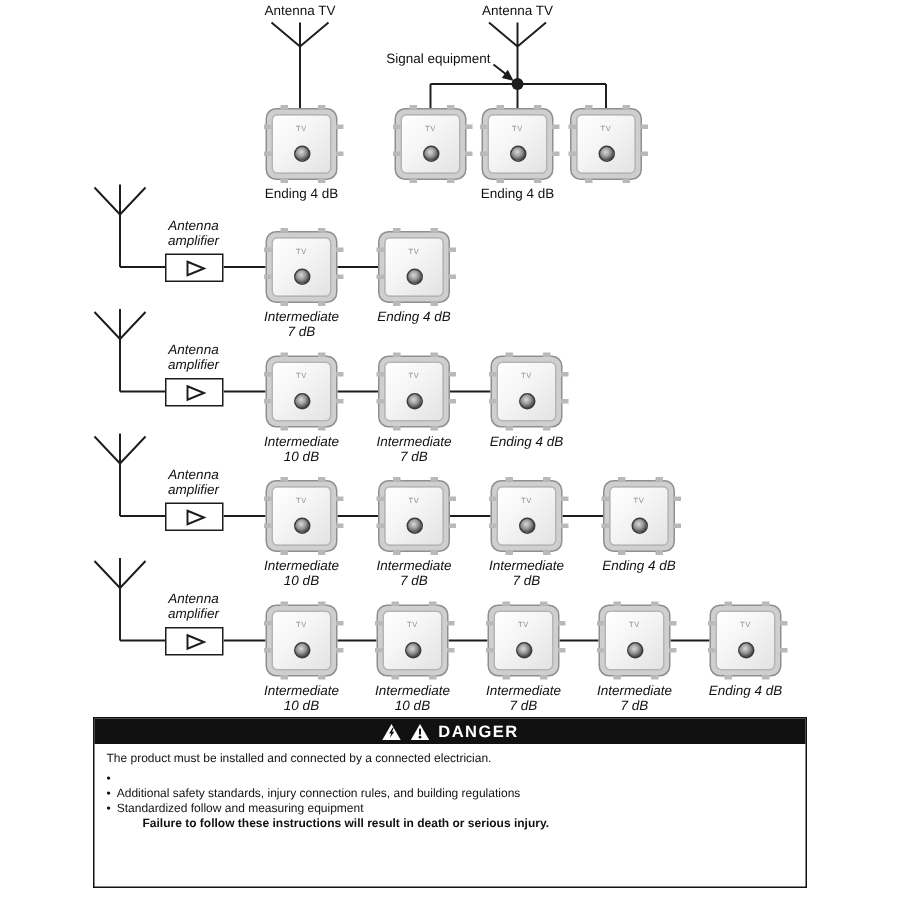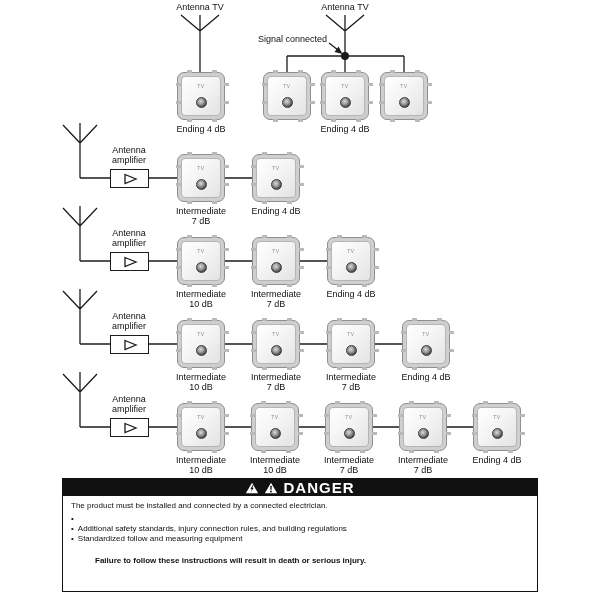--- a/index.html
+++ b/index.html
@@ -2,21 +2,21 @@
 <html><head>
 <meta charset="utf-8">
 <style>
   html,body{margin:0;padding:0;background:#fff;}
   #page{position:relative;width:600px;height:600px;background:#ffffff;overflow:hidden;
         font-family:"Liberation Sans","DejaVu Sans",sans-serif;color:#111;border-radius:10px;}
   #wires{position:absolute;left:0;top:0;width:600px;height:600px;}
 
   
   .lbl{position:absolute;font-size:9px;line-height:10px;text-align:center;color:#111;white-space:nowrap;}
-  .lbl span{display:block;}
+  .lbl span{display:block;font-style:italic;}
   .lbl-right{text-align:right;}
 
   
   .amp{position:absolute;width:39px;height:19px;background:#fff;border:1.3px solid #1c1c1c;
        box-sizing:border-box;display:flex;align-items:center;justify-content:center;}
 
   
   .socket{position:absolute;width:48px;height:48px;background:#cfcfcf;border:1px solid #8f8f8f;
           border-radius:7px;box-sizing:border-box;}
   .socket::before{content:"";position:absolute;left:3px;top:3px;right:3px;bottom:3px;border-radius:4px;
@@ -28,27 +28,27 @@
   .socket .tv{position:absolute;z-index:2;top:10px;left:0;right:0;text-align:center;
           font-size:5px;letter-spacing:.5px;color:#8d8d8d;}
   .socket .conn{position:absolute;z-index:2;left:50%;top:24px;width:11px;height:11px;margin-left:-5.5px;
           border-radius:50%;border:1px solid #3c3c3c;box-sizing:border-box;
           background:radial-gradient(circle at 42% 38%,#d9d9d9 0%,#9b9b9b 38%,#4a4a4a 72%);}
 
   
   .danger{position:absolute;left:62px;top:478px;width:476px;height:114px;background:#fff;
           border:1.5px solid #111;box-sizing:border-box;}
   .danger-bar{height:17px;background:#111;color:#fff;display:flex;align-items:center;justify-content:center;
-          gap:5px;font-weight:bold;font-size:15px;letter-spacing:1px;}
+          gap:5px;font-weight:bold;font-size:11px;letter-spacing:1px;}
   .danger-bar svg{display:block;}
   .danger-body{padding:5px 8px 0 8px;font-size:8px;line-height:10px;}
   .d-title{font-weight:bold;font-size:9px;margin-bottom:4px;}
   .d-bullets{margin-top:3px;}
   .bullet{display:flex;gap:4px;}
-  .d-footer{font-weight:bold;margin-top:12px;padding-left:24px;}
+  .d-footer{font-weight:bold;margin-top:0;padding-left:24px;}
 </style>
 </head>
 <body>
 
 <div id="page">
 
   <svg id="wires" viewBox="0 0 600 600">
     <g stroke="#1c1c1c" stroke-width="1.3" fill="none">
       <g>
           <path d="M200 15 V72 M181 15 L200 31 M219 15 L200 31"></path>
@@ -75,21 +75,21 @@
         M80 344 H110 M149 344 H177 M225 344 H252 M300 344 H327 M375 344 H402
         M80 427 H110 M149 427 H177 M225 427 H251 M299 427 H325 M373 427 H399 M447 427 H473"></path>
       <path d="M329 43 L338 50"></path>
     </g>
     <circle cx="345" cy="56" r="4" fill="#1c1c1c"></circle>
     <polygon points="342.5,54 334.5,52 338.5,46.5" fill="#1c1c1c"></polygon>
   </svg>
 
   <div class="lbl" style="left:164px;top:2px;width:72px;">Antenna TV</div>
   <div class="lbl" style="left:309px;top:2px;width:72px;">Antenna TV</div>
-  <div class="lbl lbl-right" style="left:237px;top:34px;width:90px;">Signal connected</div>
+  <div class="lbl lbl-right" style="left:237px;top:34px;width:90px;">Signal equipment</div>
 
   <div class="socket" style="left:177px;top:72px;">
     <span class="tv">TV</span>
     <span class="conn"></span>
   </div>
   <div class="lbl" style="left:165px;top:124px;width:72px;">Ending 4 dB</div>
 
   <div class="socket" style="left:263px;top:72px;">
     <span class="tv">TV</span>
     <span class="conn"></span>

